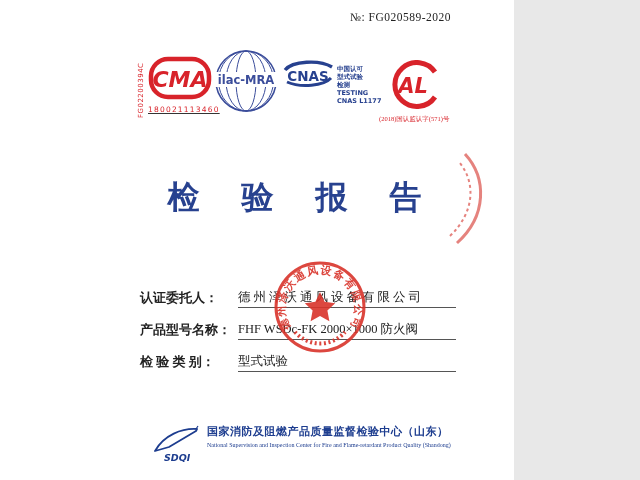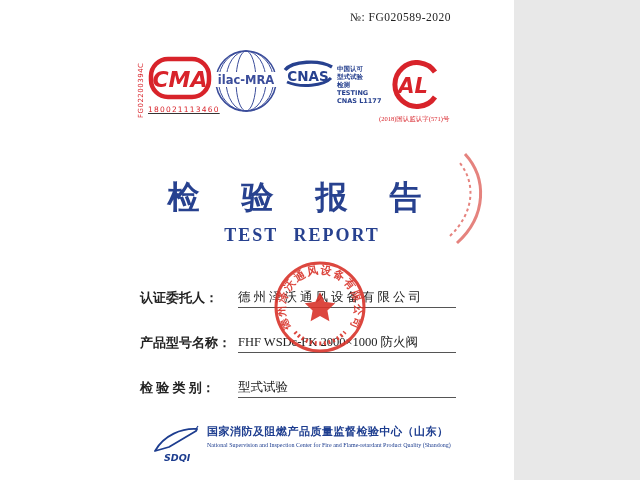--- a/index.html
+++ b/index.html
@@ -20,21 +20,21 @@
   .cal-caption{font-size:6.5px;color:#d8232a;margin-top:1px;white-space:nowrap;transform:translateX(-6px);}
   
   .title-wrap{position:absolute;left:0;top:176px;width:604px;text-align:center;color:#27418f;}
   .title-cn{font-size:32px;font-weight:bold;letter-spacing:17px;padding-left:2px;
         font-family:"Liberation Serif",serif;}
   .title-en{font-size:18px;font-weight:bold;letter-spacing:2px;word-spacing:9px;margin-top:5px;color:#27418f;}
   
   .arc-frag{position:absolute;left:443px;top:150px;opacity:.75;}
   
   .fields{position:absolute;left:140px;top:289px;width:320px;}
-  .field-row{display:flex;align-items:center;height:18px;margin-bottom:27px;}
+  .field-row{display:flex;align-items:center;height:18px;margin-bottom:14px;}
   .field-label{width:98px;flex:0 0 98px;font-size:13px;font-weight:600;color:#222;white-space:nowrap;}
   .field-value{width:218px;flex:0 0 218px;border-bottom:1px solid #555;font-size:12.5px;color:#222;
         padding-bottom:1px;white-space:nowrap;overflow:visible;}
   .field-value.cn-spread{letter-spacing:3px;}
   
   .seal{position:absolute;left:269px;top:256px;opacity:.9;}
   
   .footer{position:absolute;left:152px;top:424px;display:flex;align-items:flex-start;}
   .footer-text{margin-left:7px;color:#1d3d8f;}
   .footer-cn{font-size:11px;font-weight:bold;letter-spacing:.5px;white-space:nowrap;}
@@ -91,21 +91,20 @@
   <div class="cal-block">
     <svg width="58" height="50" viewBox="0 0 58 50">
       <path d="M50,12 A22,22 0 1 0 50,37" fill="none" stroke="#d8232a" stroke-width="5"></path>
       <text x="28" y="33" text-anchor="middle" font-size="21" font-weight="bold" font-style="italic" fill="#d8232a">AL</text>
     </svg>
     <div class="cal-caption">(2018)国认监认字(571)号</div>
   </div>
 
   <div class="title-wrap">
     <div class="title-cn">检 验 报 告</div>
-    <div class="title-en">TEST REPORT</div>
   </div>
 
   <svg class="arc-frag" width="56" height="96" viewBox="0 0 56 96">
     <path d="M14,93 C44,66 44,28 22,4" fill="none" stroke="#dd5a54" stroke-width="3"></path>
     <path d="M7,86 C32,62 33,32 16,12" fill="none" stroke="#dd5a54" stroke-width="2" stroke-dasharray="3,3"></path>
   </svg>
 
   <div class="fields">
     <div class="field-row">
       <div class="field-label">认证委托人：</div>

